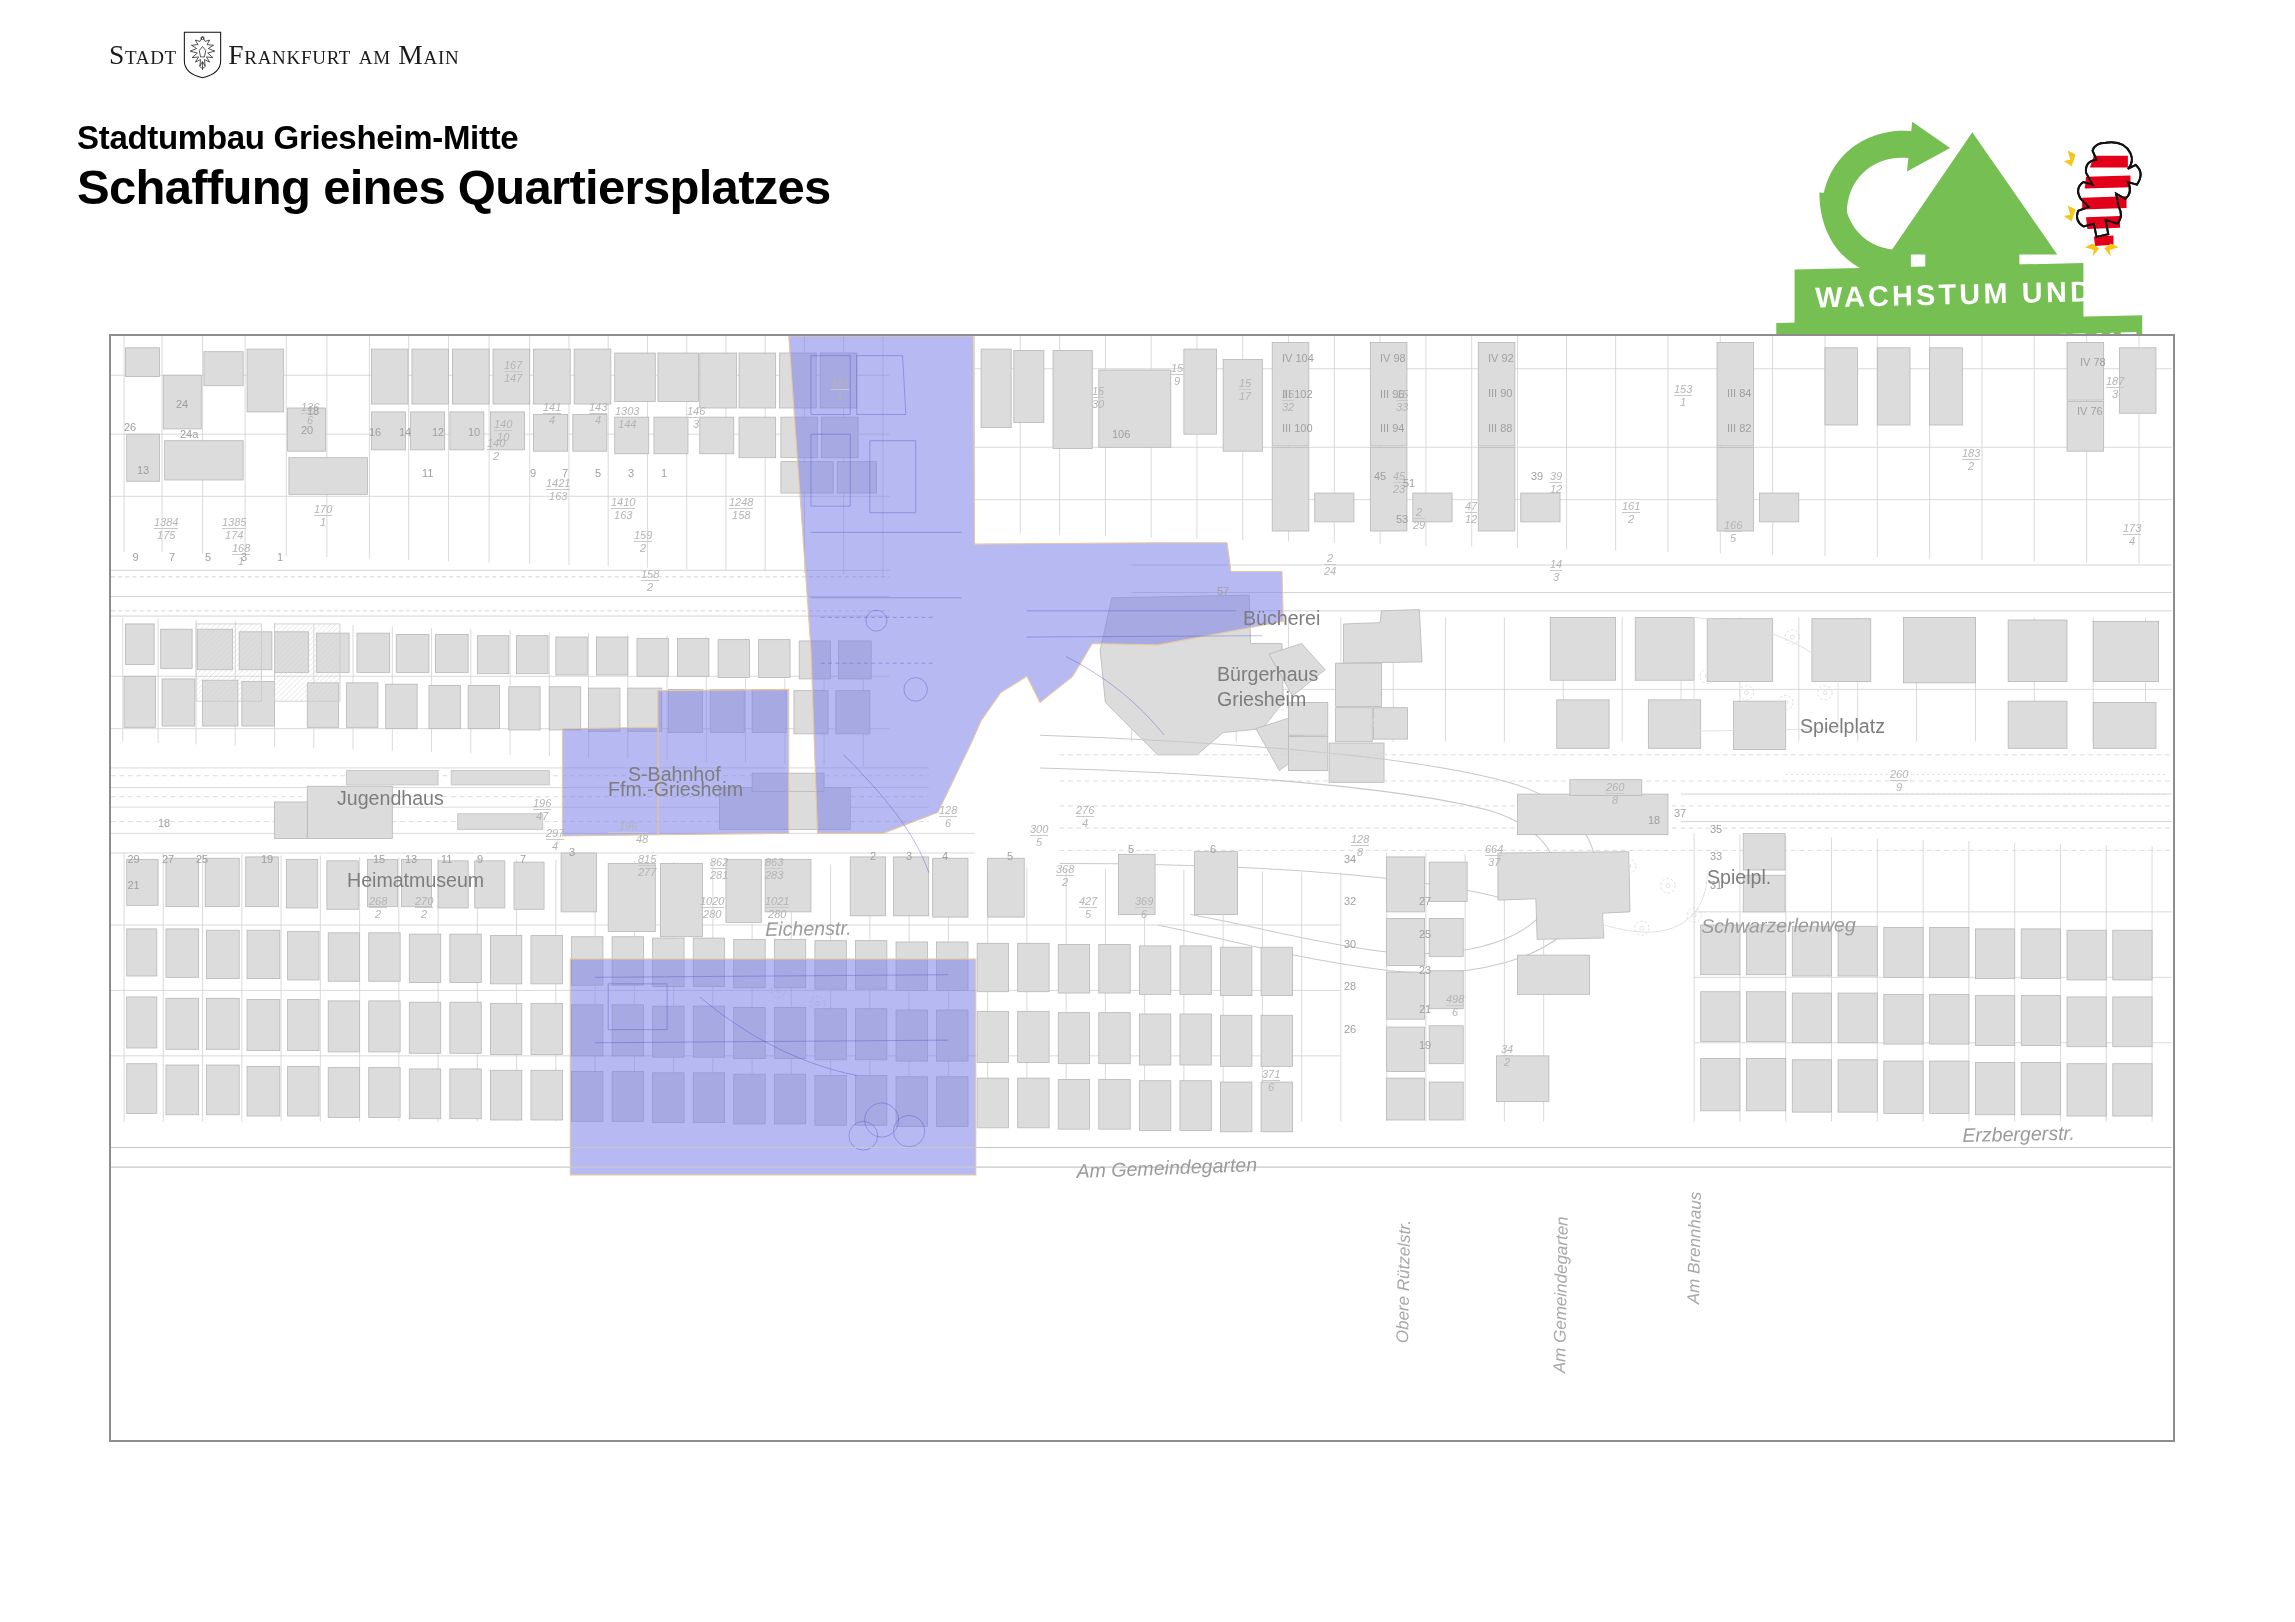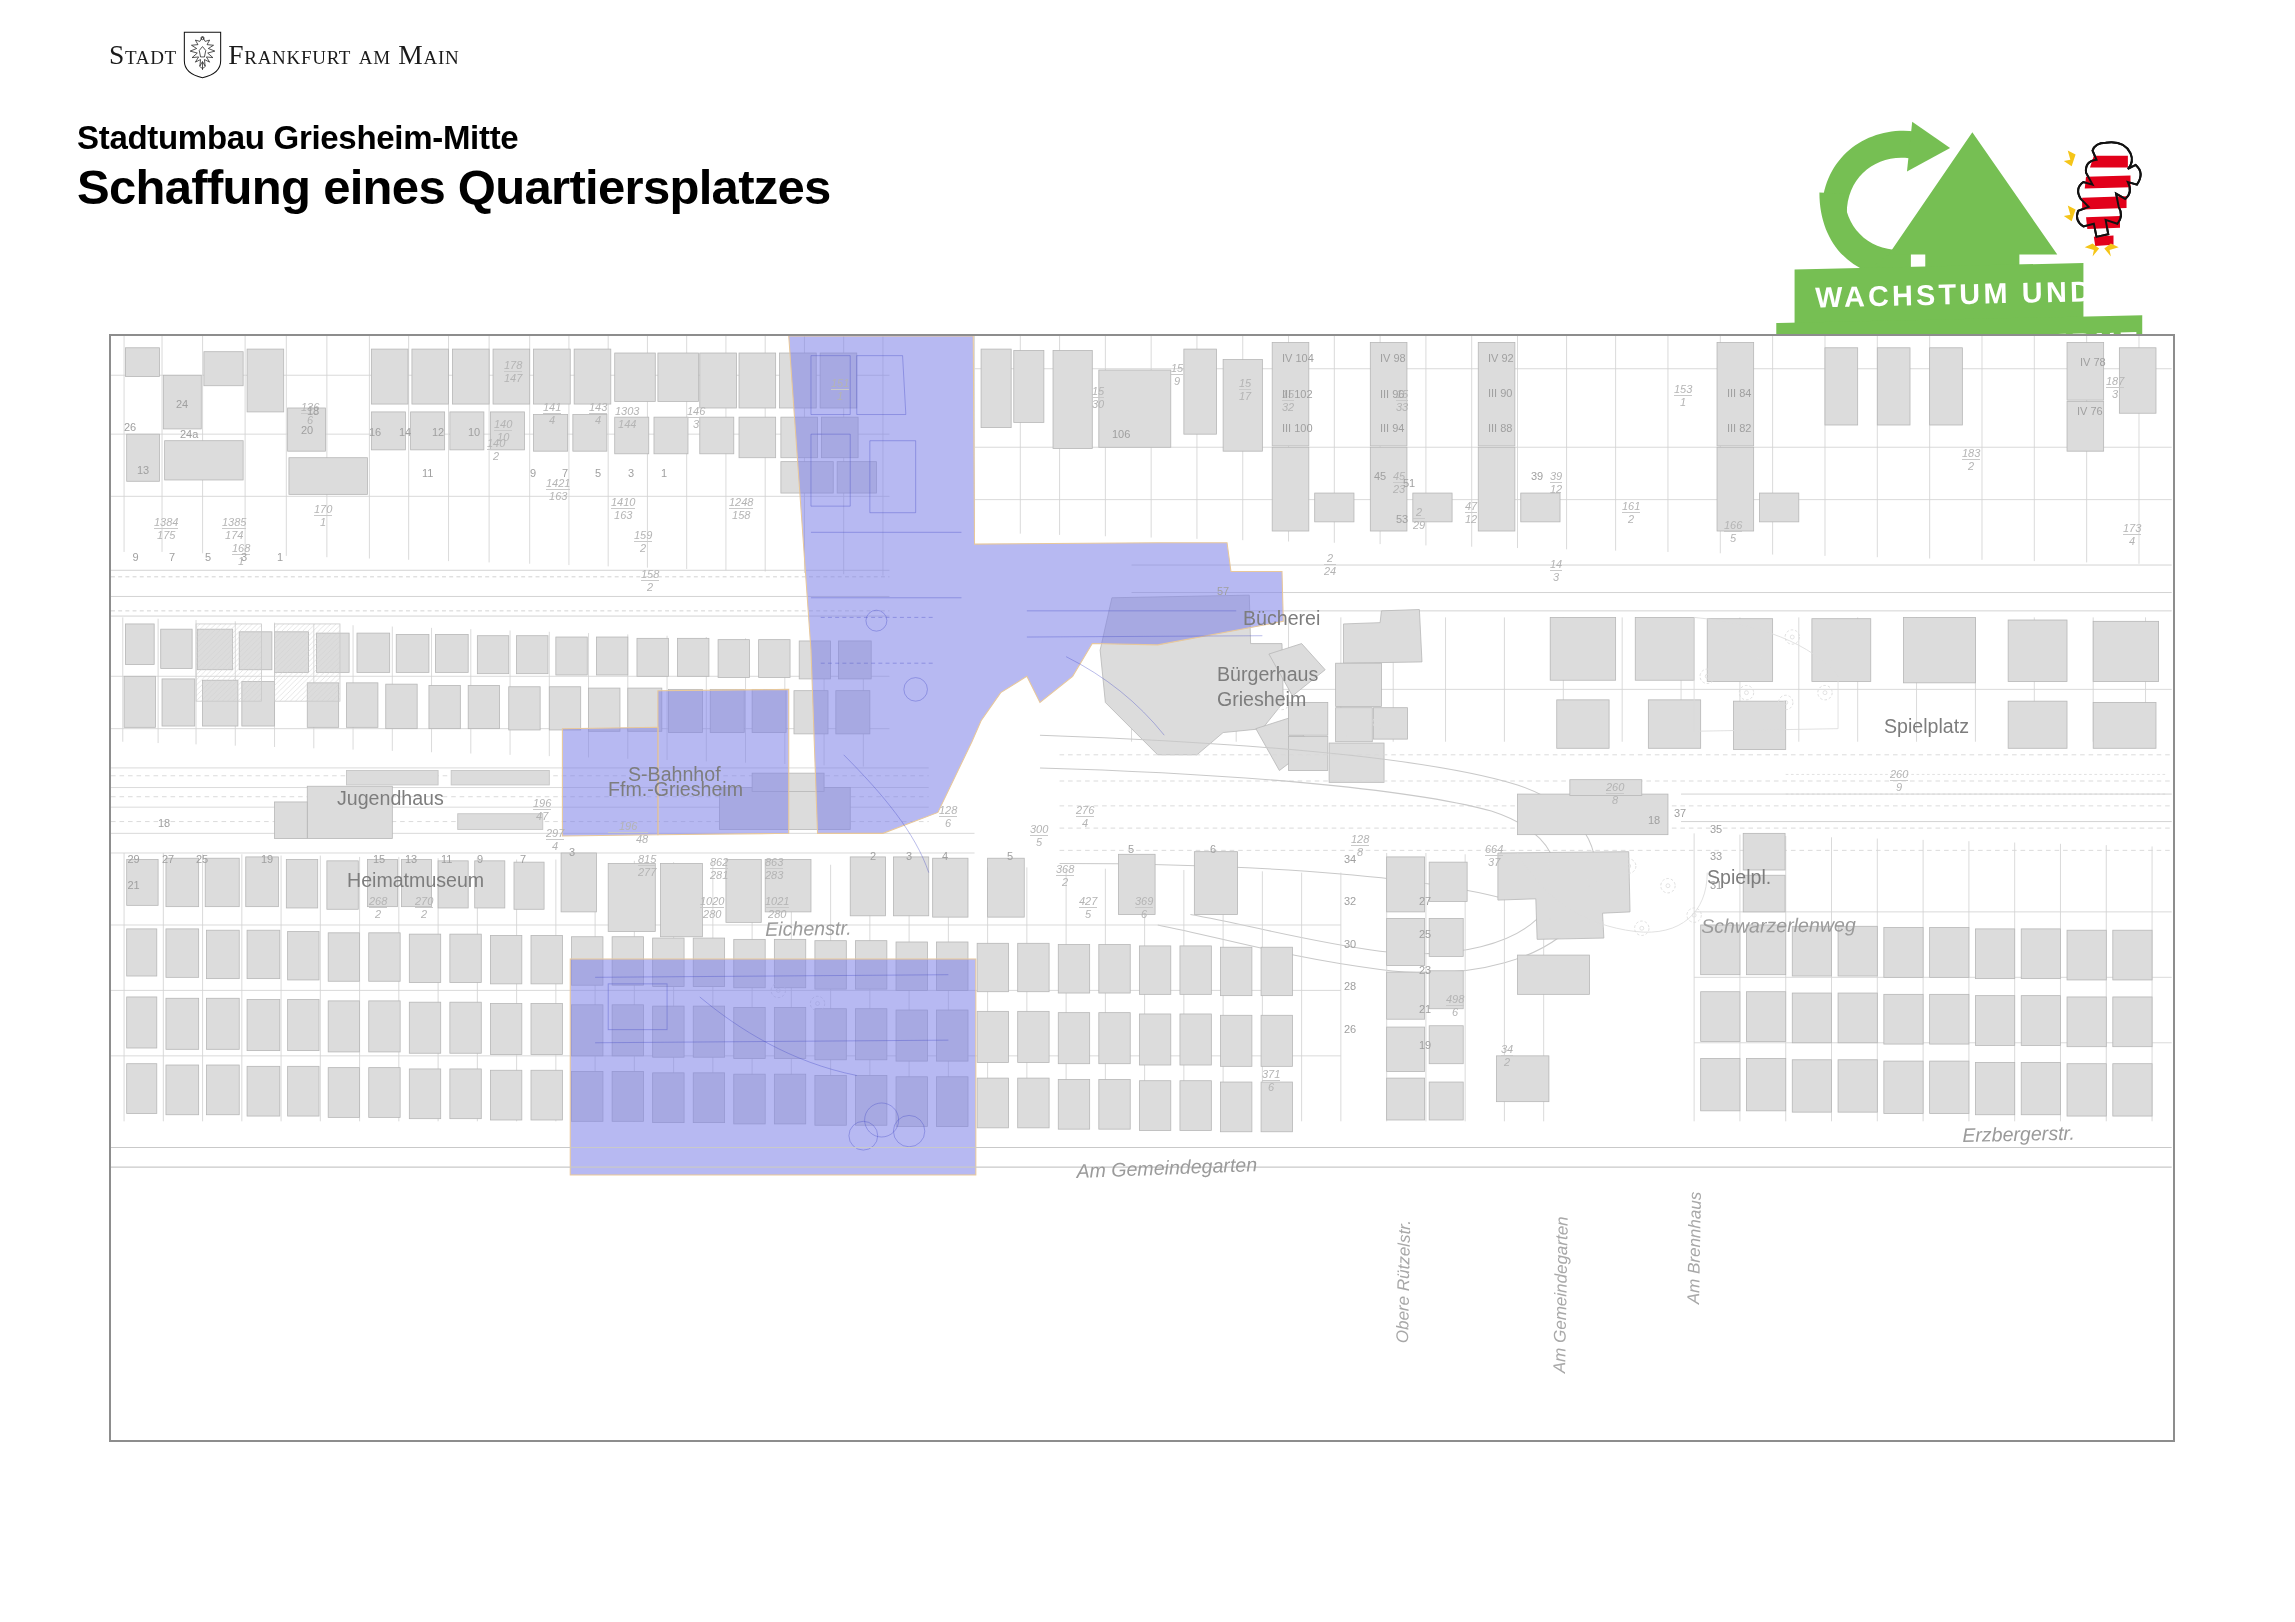--- a/index.html
+++ b/index.html
@@ -648,21 +648,21 @@
     <g stroke="#cfcfcf" stroke-width="1.4" fill="none">
       <path d="M2400 700 H3150"></path>
         <path d="M2400 742 H3150"></path>
     </g>
   </svg>
 
   <div id="map-labels">
       <div class="map-label poi" style="left: 1132px; top: 271px; transform-origin: left top;">Bücherei</div>
       <div class="map-label poi" style="left: 1106px; top: 327px; transform-origin: left top;">Bürgerhaus</div>
       <div class="map-label poi" style="left: 1106px; top: 352px; transform-origin: left top;">Griesheim</div>
-      <div class="map-label poi" style="left: 1773px; top: 379px; transform-origin: left top; text-align: right;">Spielplatz</div>
+      <div class="map-label poi" style="left: 1689px; top: 379px; transform-origin: left top; text-align: right;">Spielplatz</div>
       <div class="map-label poi" style="left: 517px; top: 415px; transform-origin: left top; margin-top: 12px;">S-Bahnhof</div>
       <div class="map-label poi" style="left: 497px; top: 442px; transform-origin: left top;">Ffm.-Griesheim</div>
       <div class="map-label poi" style="left: 226px; top: 451px; transform-origin: left top;">Jugendhaus</div>
       <div class="map-label poi" style="left: 236px; top: 533px; transform-origin: left top;">Heimatmuseum</div>
       <div class="map-label poi" style="left: 1596px; top: 530px; transform-origin: left top;">Spielpl.</div>
       <div class="map-label street" style="left: 654px; top: 582px; transform: rotate(-0.9deg); transform-origin: left top;">Eichenstr.</div>
       <div class="map-label street" style="left: 1590px; top: 579px; transform: rotate(-0.6deg); transform-origin: left top;">Schwarzerlenweg</div>
       <div class="map-label street" style="left: 1851px; top: 788px; transform: rotate(-1.2deg); transform-origin: left top;">Erzbergerstr.</div>
       <div class="map-label street" style="left: 965px; top: 824px; transform: rotate(-2.2deg); transform-origin: left top;">Am Gemeindegarten</div>
       <div class="map-label street-sm" style="left: 1282px; top: 1007px; transform: rotate(-89deg); transform-origin: left top;">Obere Rützelstr.</div>
@@ -698,21 +698,21 @@
       </div>
       <div class="map-label parcel" style="left: 1851px; top: 111px; text-align: center;">
         <span style="border-bottom:0.7px solid #c9c9c9;display:block;">183</span>
         <span style="display:block;">2</span>
       </div>
       <div class="map-label parcel" style="left: 720px; top: 41px; text-align: center;">
         <span style="border-bottom:0.7px solid #c9c9c9;display:block;">151</span>
         <span style="display:block;">1</span>
       </div>
       <div class="map-label parcel" style="left: 393px; top: 23px; text-align: center;">
-        <span style="border-bottom:0.7px solid #c9c9c9;display:block;">178</span>
+        <span style="border-bottom:0.7px solid #c9c9c9;display:block;">167</span>
         <span style="display:block;">147</span>
       </div>
       <div class="map-label parcel" style="left: 504px; top: 69px; text-align: center;">
         <span style="border-bottom:0.7px solid #c9c9c9;display:block;">1303</span>
         <span style="display:block;">144</span>
       </div>
       <div class="map-label parcel" style="left: 576px; top: 69px; text-align: center;">
         <span style="border-bottom:0.7px solid #c9c9c9;display:block;">146</span>
         <span style="display:block;">3</span>
       </div>

